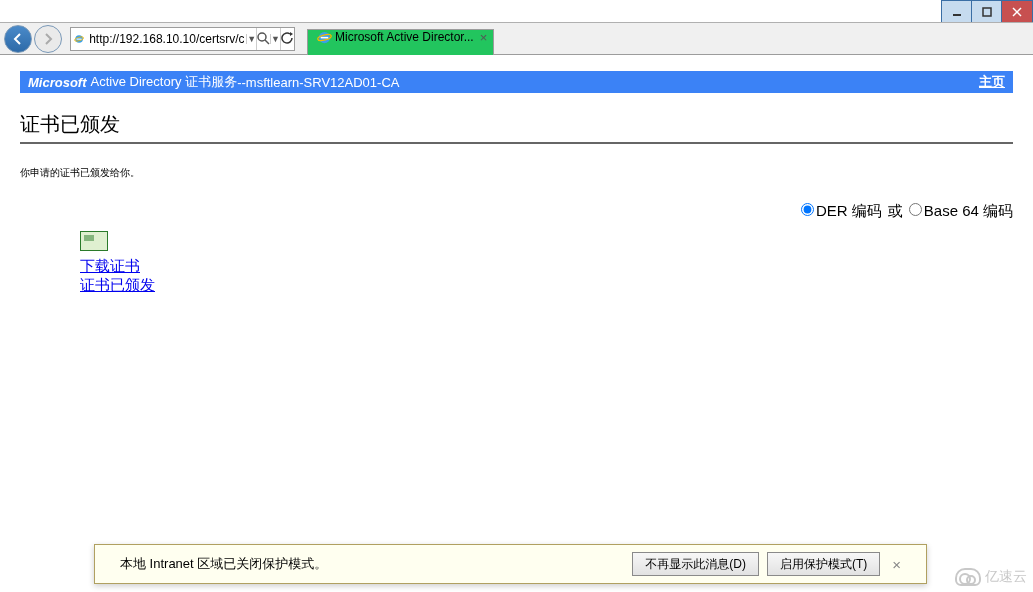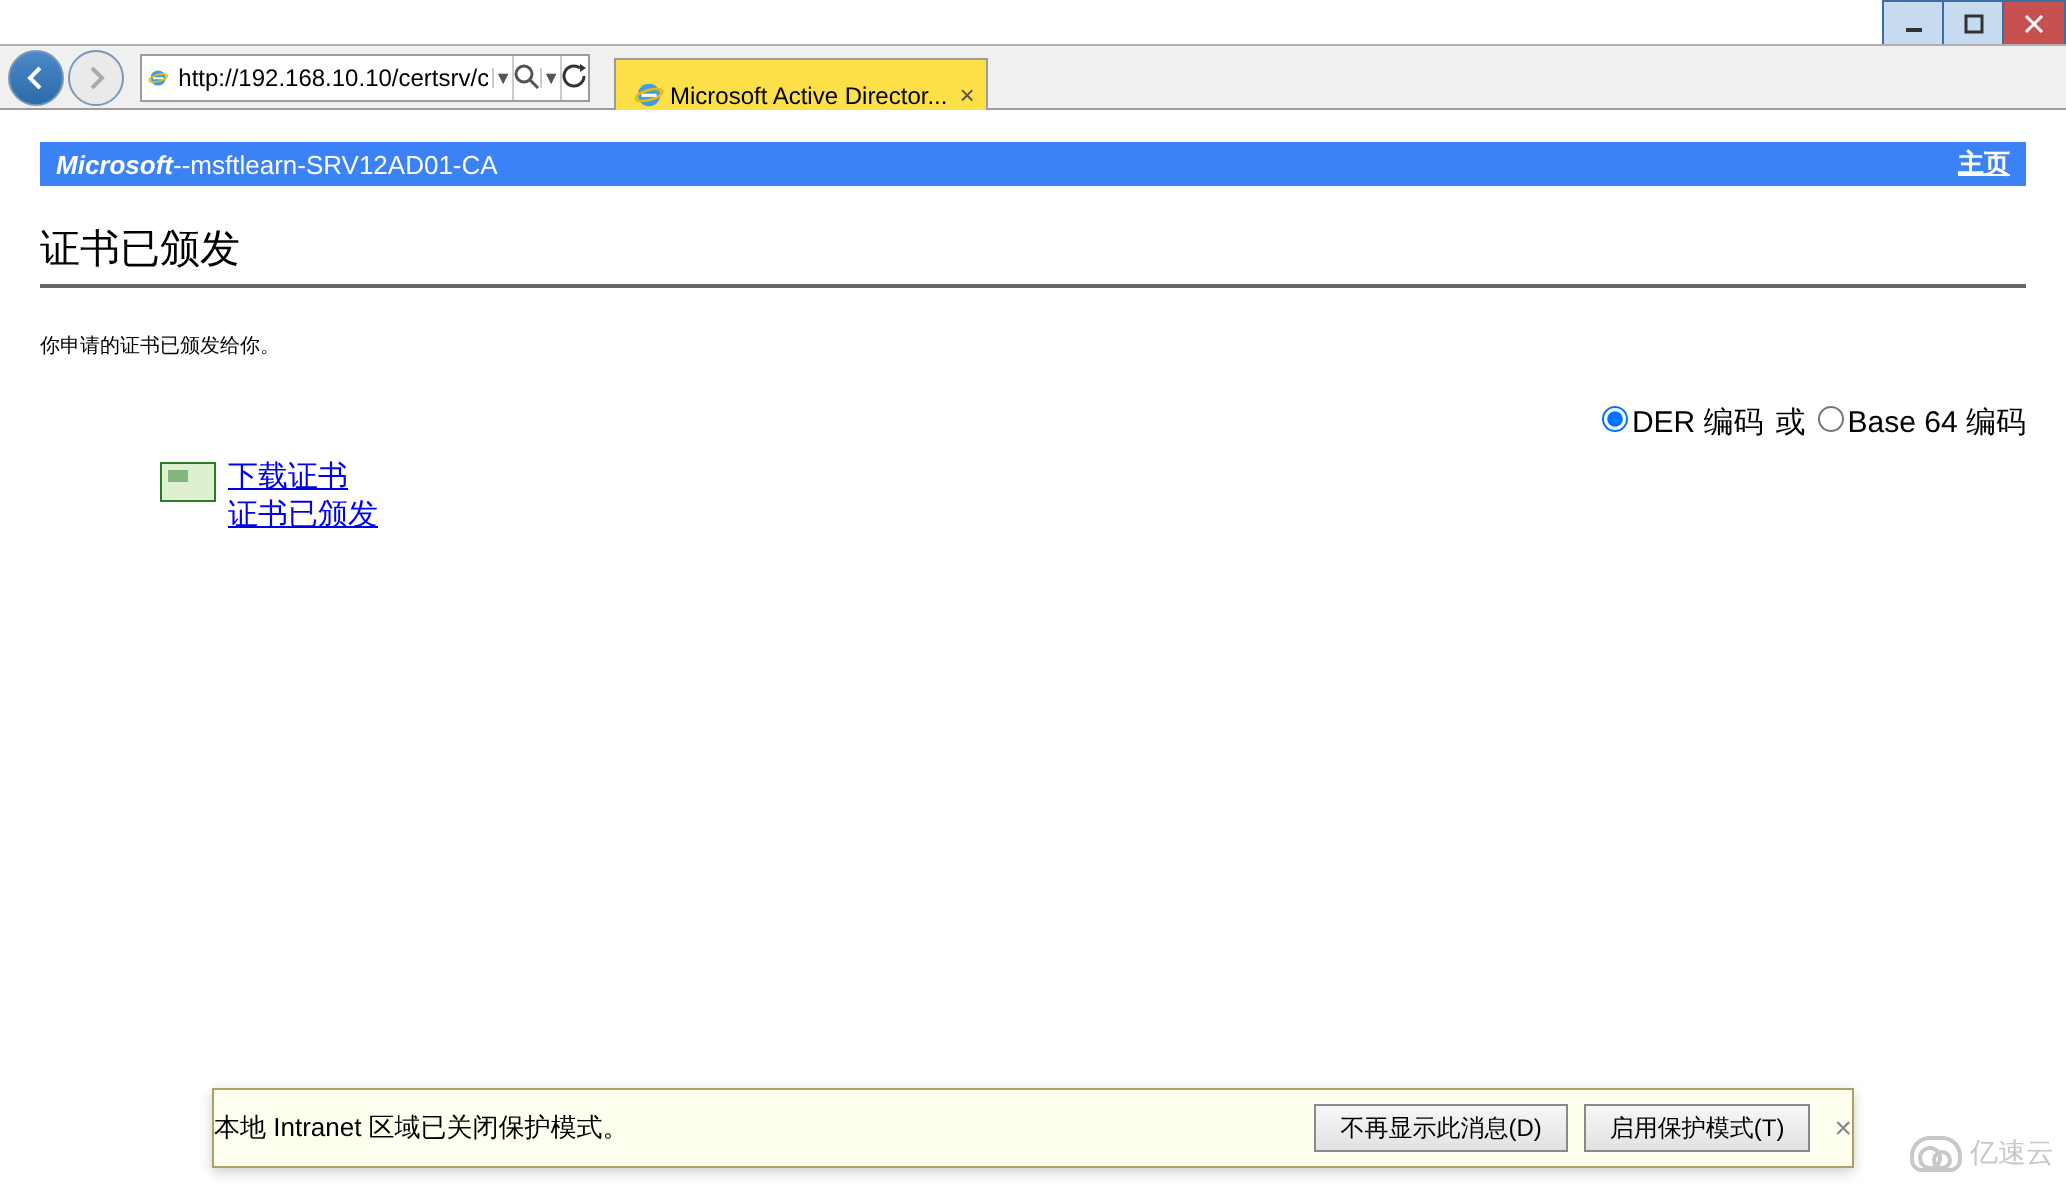--- a/index.html
+++ b/index.html
@@ -16,21 +16,21 @@
 .ie-bar { position:absolute; top:22px; left:0; right:0; height:33px; background:#f0f0f0; border-top:1px solid #b0b0b0; border-bottom:1px solid #9c9c9c; display:flex; align-items:center; padding:0 4px; }
 .nav-btn { width:28px; height:28px; border-radius:50%; border:1px solid #7a99b8; display:flex; align-items:center; justify-content:center; font-size:15px; margin-right:2px; cursor:pointer; }
 .nav-back { background:linear-gradient(#4a8ac9,#2d6aa8); color:#fff; }
 .nav-fwd { background:#eaeaea; color:#9a9a9a; }
 .addr-wrap { flex:1; display:flex; align-items:center; border:1px solid #9c9c9c; background:#fff; height:24px; margin:0 6px; max-width:225px;}
 .ie-e { width:18px; height:18px; margin:0 3px; }
 .addr { flex:1; border:none; outline:none; font-size:12px; height:20px; padding:0 2px; }
 .search-ico { width:22px; height:22px; display:flex; align-items:center; justify-content:center; color:#555; font-size:13px; border-left:1px solid #ccc;}
 .dd { width:14px; font-size:9px; color:#555; text-align:center; border-left:1px solid #ccc;}
 .refresh { width:22px; display:flex; align-items:center; justify-content:center; color:#333; font-size:14px; border-left:1px solid #ccc; height:22px;}
-.tab { display:flex; align-items:flex-end; height:26px; border:1px solid #9c9c9c; border-bottom:none; background:#fde047; padding:0 6px; margin-left:6px; font-size:12px; max-width:200px; position:relative; top:3px;}
+.tab { display:flex; align-items:flex-start; height:26px; border:1px solid #9c9c9c; border-bottom:none; background:#22c55e; padding:0 6px; margin-left:6px; font-size:12px; max-width:200px; position:relative; top:3px;}
 .tab .ie-e { width:15px; height:15px;}
 .tab-x { margin-left:6px; font-size:13px; color:#555; cursor:pointer; }
 .spacer { flex:1; }
 .tool-ic { width:22px; height:22px; display:flex; align-items:center; justify-content:center; color:#fff; font-size:15px; margin-left:4px; cursor:pointer;}
 
 
 .right-strip { position:absolute; top:22px; right:0; width:110px; height:33px; background:#15a0a0; display:flex; align-items:center; justify-content:flex-end; padding-right:8px; }
 
 
 .page { position:absolute; top:55px; left:0; right:0; bottom:0; background:#fff; }
@@ -40,27 +40,27 @@
 .header-bar .brand-i { font-style:italic; font-weight:bold; }
 .header-bar .rest { margin-left:4px; }
 .header-bar .home { margin-left:auto; color:#fff; text-decoration:underline; cursor:pointer; font-weight:bold;}
 
 .title { font-size:20px; font-weight:normal; margin-top:18px; padding-bottom:4px; border-bottom:2px solid #666; }
 .msg { font-size:10px; margin-top:22px; }
 
 .opts { margin-top:22px; margin-left:80px; font-size:15px; display:flex; align-items:center; gap:6px;justify-content:flex-end;}
 .opts input { margin-right:2px; }
 
-.dl-row { margin-top:8px; margin-left:60px; display:flex; align-items:flex-start; gap:6px;}
+.dl-row { margin-top:8px; margin-left:60px; display:flex; align-items:flex-start; gap:6px;flex-direction:column;}
 .cert-ico { width:28px; height:20px; border:1px solid #2a7a2a; background:#dff0d0; display:inline-block; position:relative; margin-top:2px;}
 .cert-ico::before { content:""; position:absolute; left:3px; top:3px; width:10px; height:6px; background:#2a7a2a; opacity:.5;}
 .dl-links a { color:#0000ee; text-decoration:underline; font-size:15px; display:block; cursor:pointer;}
 
 
-.notif { position:absolute; bottom:8px; left:106px; right:106px; height:40px; border:1px solid #b0a060; background:#fffff0; display:flex; align-items:center; padding:0 0; font-size:13px; box-shadow:0 2px 6px rgba(0,0,0,.2);}
+.notif { position:absolute; bottom:8px; left:94px; right:106px; height:40px; border:1px solid #b0a060; background:#fffff0; display:flex; align-items:center; padding:0 25px; font-size:13px; box-shadow:0 2px 6px rgba(0,0,0,.2);}
 .notif .ntxt { flex:1; }
 .notif button { height:24px; padding:0 12px; margin-left:8px; font-size:12px; background:linear-gradient(#f7f7f7,#e2e2e2); border:1px solid #8a8a8a; cursor:pointer;}
 .notif .nx { margin-left:12px; color:#888; font-size:15px; cursor:pointer;}
 
 
 .wm { position:absolute; right:6px; bottom:6px; color:#c8c8c8; font-size:14px; display:flex; align-items:center; gap:4px;}
 .wm-logo { width:26px; height:18px; border:2px solid #c8c8c8; border-radius:10px 10px 6px 6px; position:relative;}
 .wm-logo::before, .wm-logo::after { content:""; position:absolute; border:2px solid #c8c8c8; border-radius:50%;}
 .wm-logo::before { width:8px; height:8px; left:2px; top:3px;}
 .wm-logo::after { width:6px; height:6px; right:3px; top:5px;}
@@ -135,20 +135,21 @@
     <span>Microsoft Active Director...</span>
     <span class="tab-x">×</span>
   </div>
   <div class="spacer"></div>
 </div>
 
 <div class="page">
   <div class="page-inner">
     <div class="header-bar">
       <span class="brand-i">Microsoft</span>
+      <span class="rest">Active Directory 证书服务</span>
       <span>  --  </span>
       <span>msftlearn-SRV12AD01-CA</span>
       <a class="home">主页</a>
     </div>
 
     <div class="title">证书已颁发</div>
     <div class="msg">你申请的证书已颁发给你。</div>
 
     <div class="opts">
       <label><input type="radio" name="enc" checked="" style=""><span>DER 编码</span></label>

